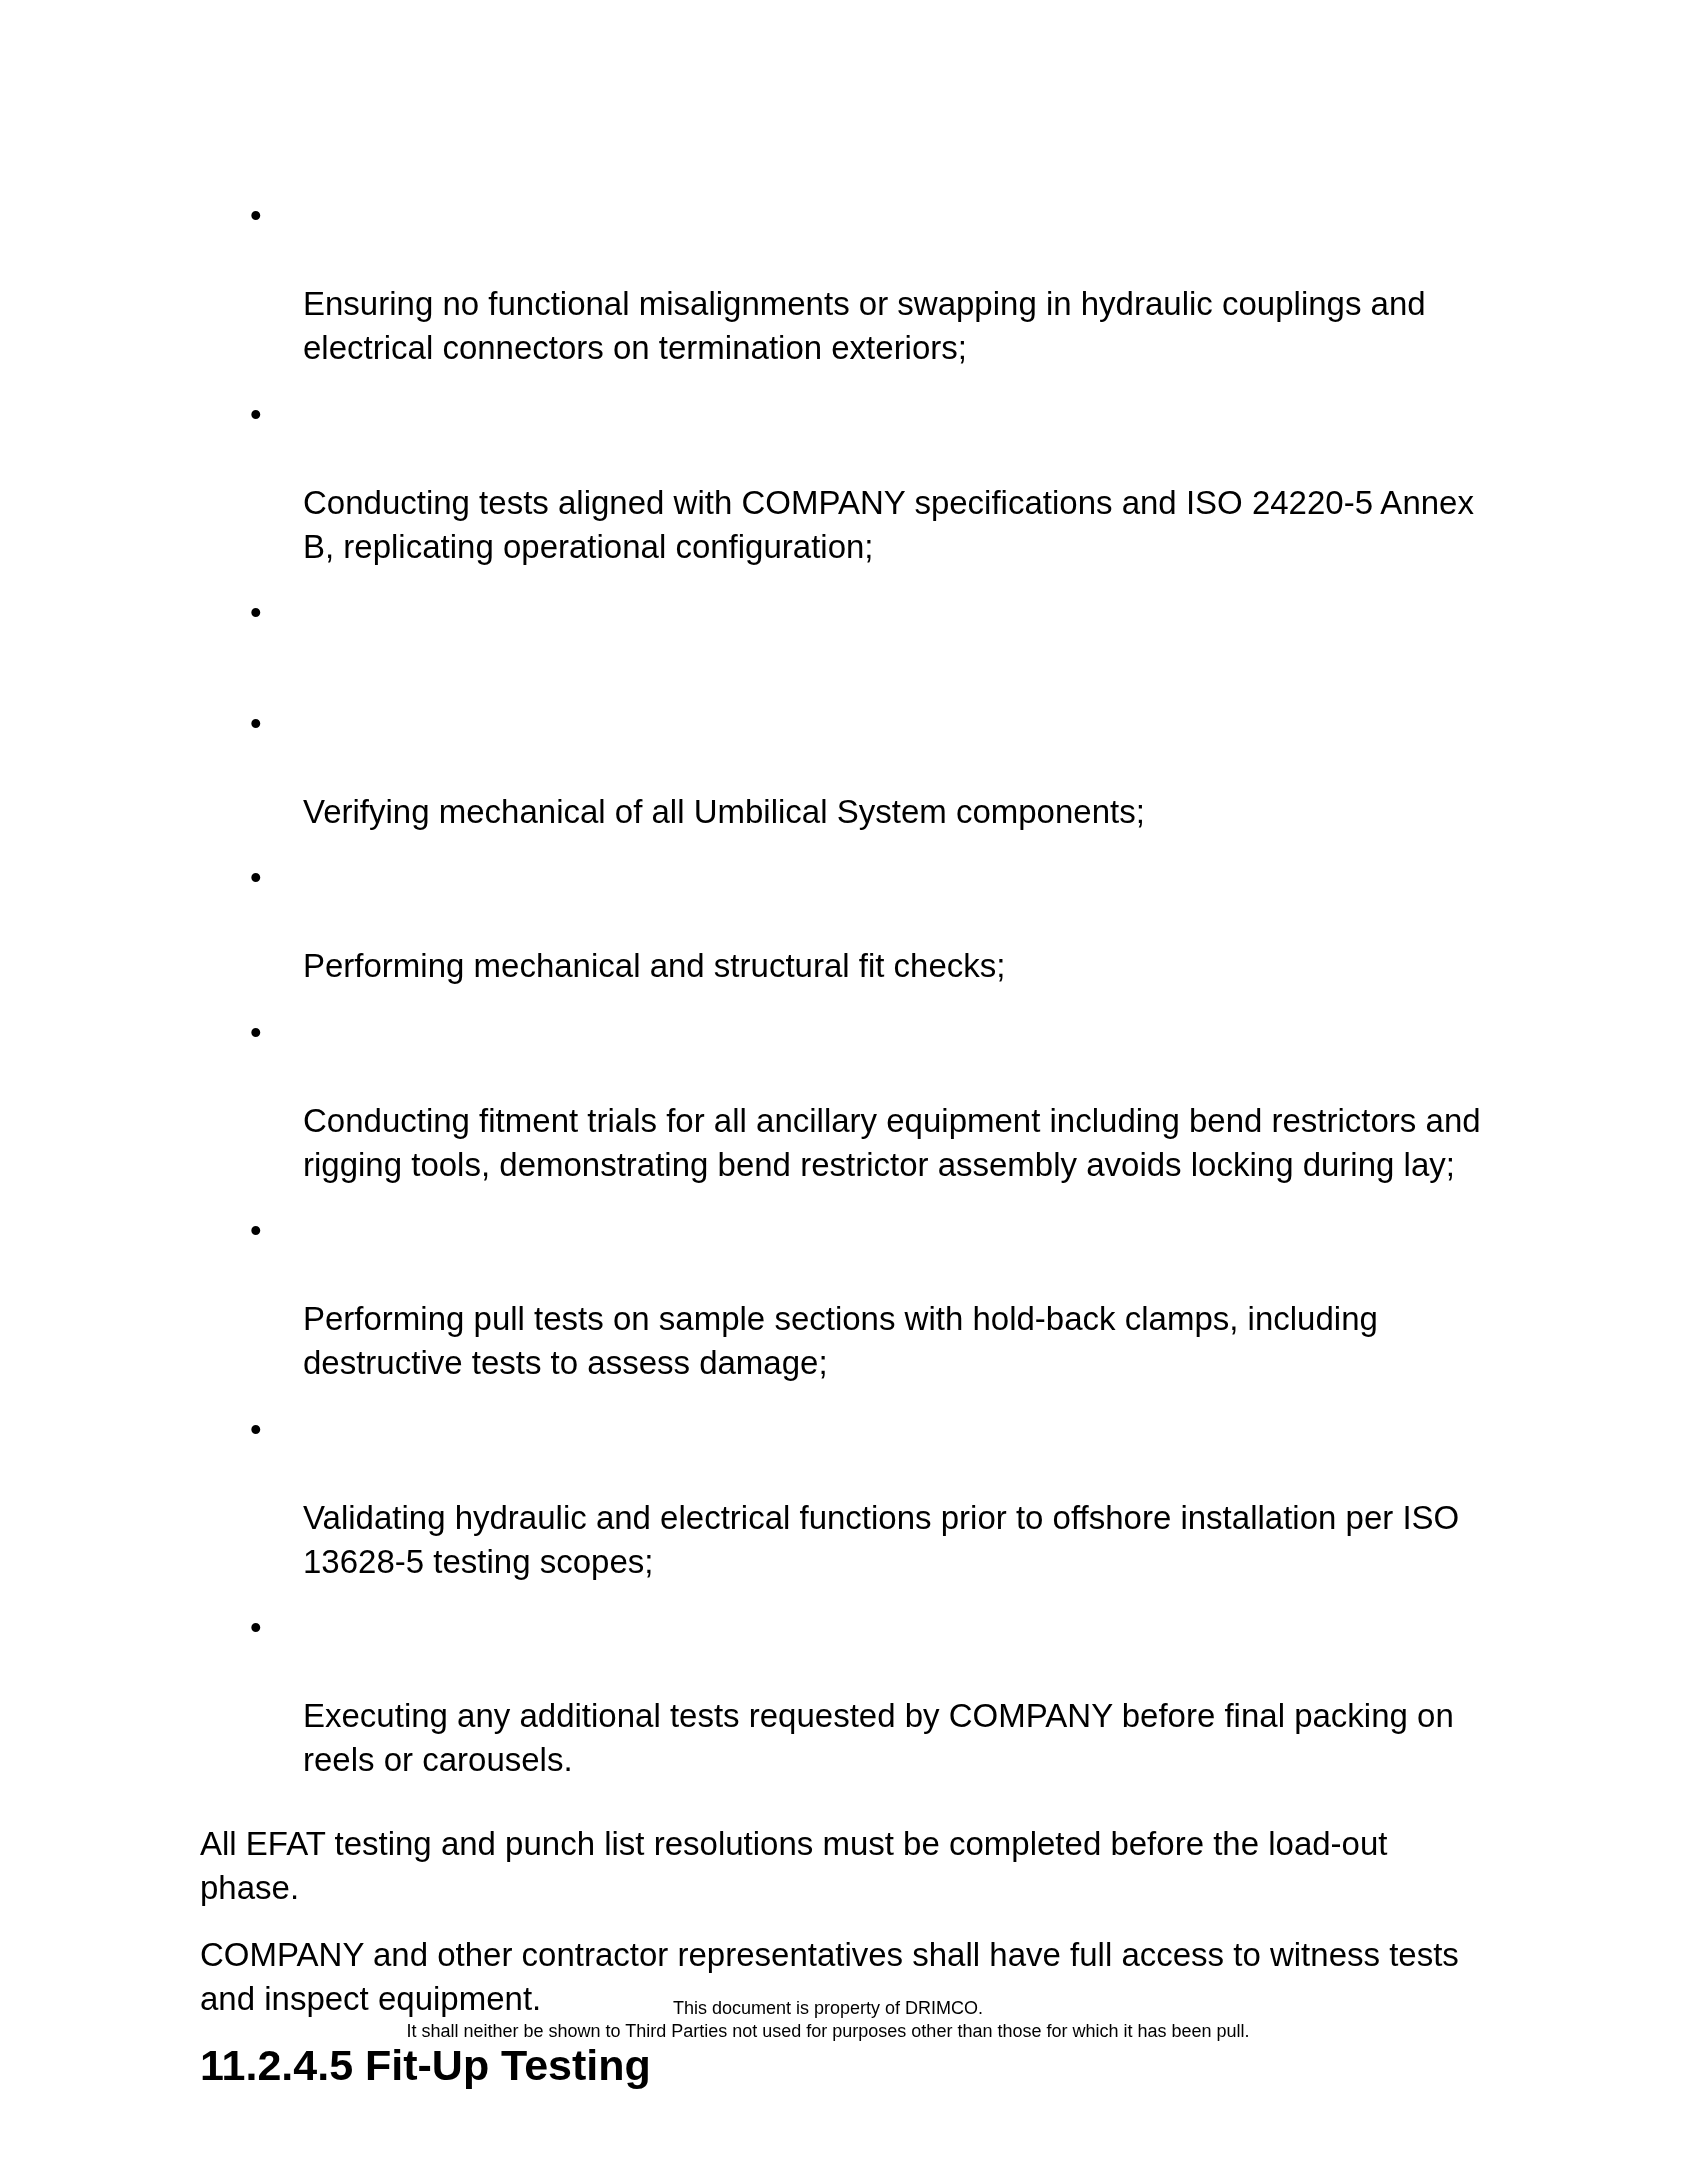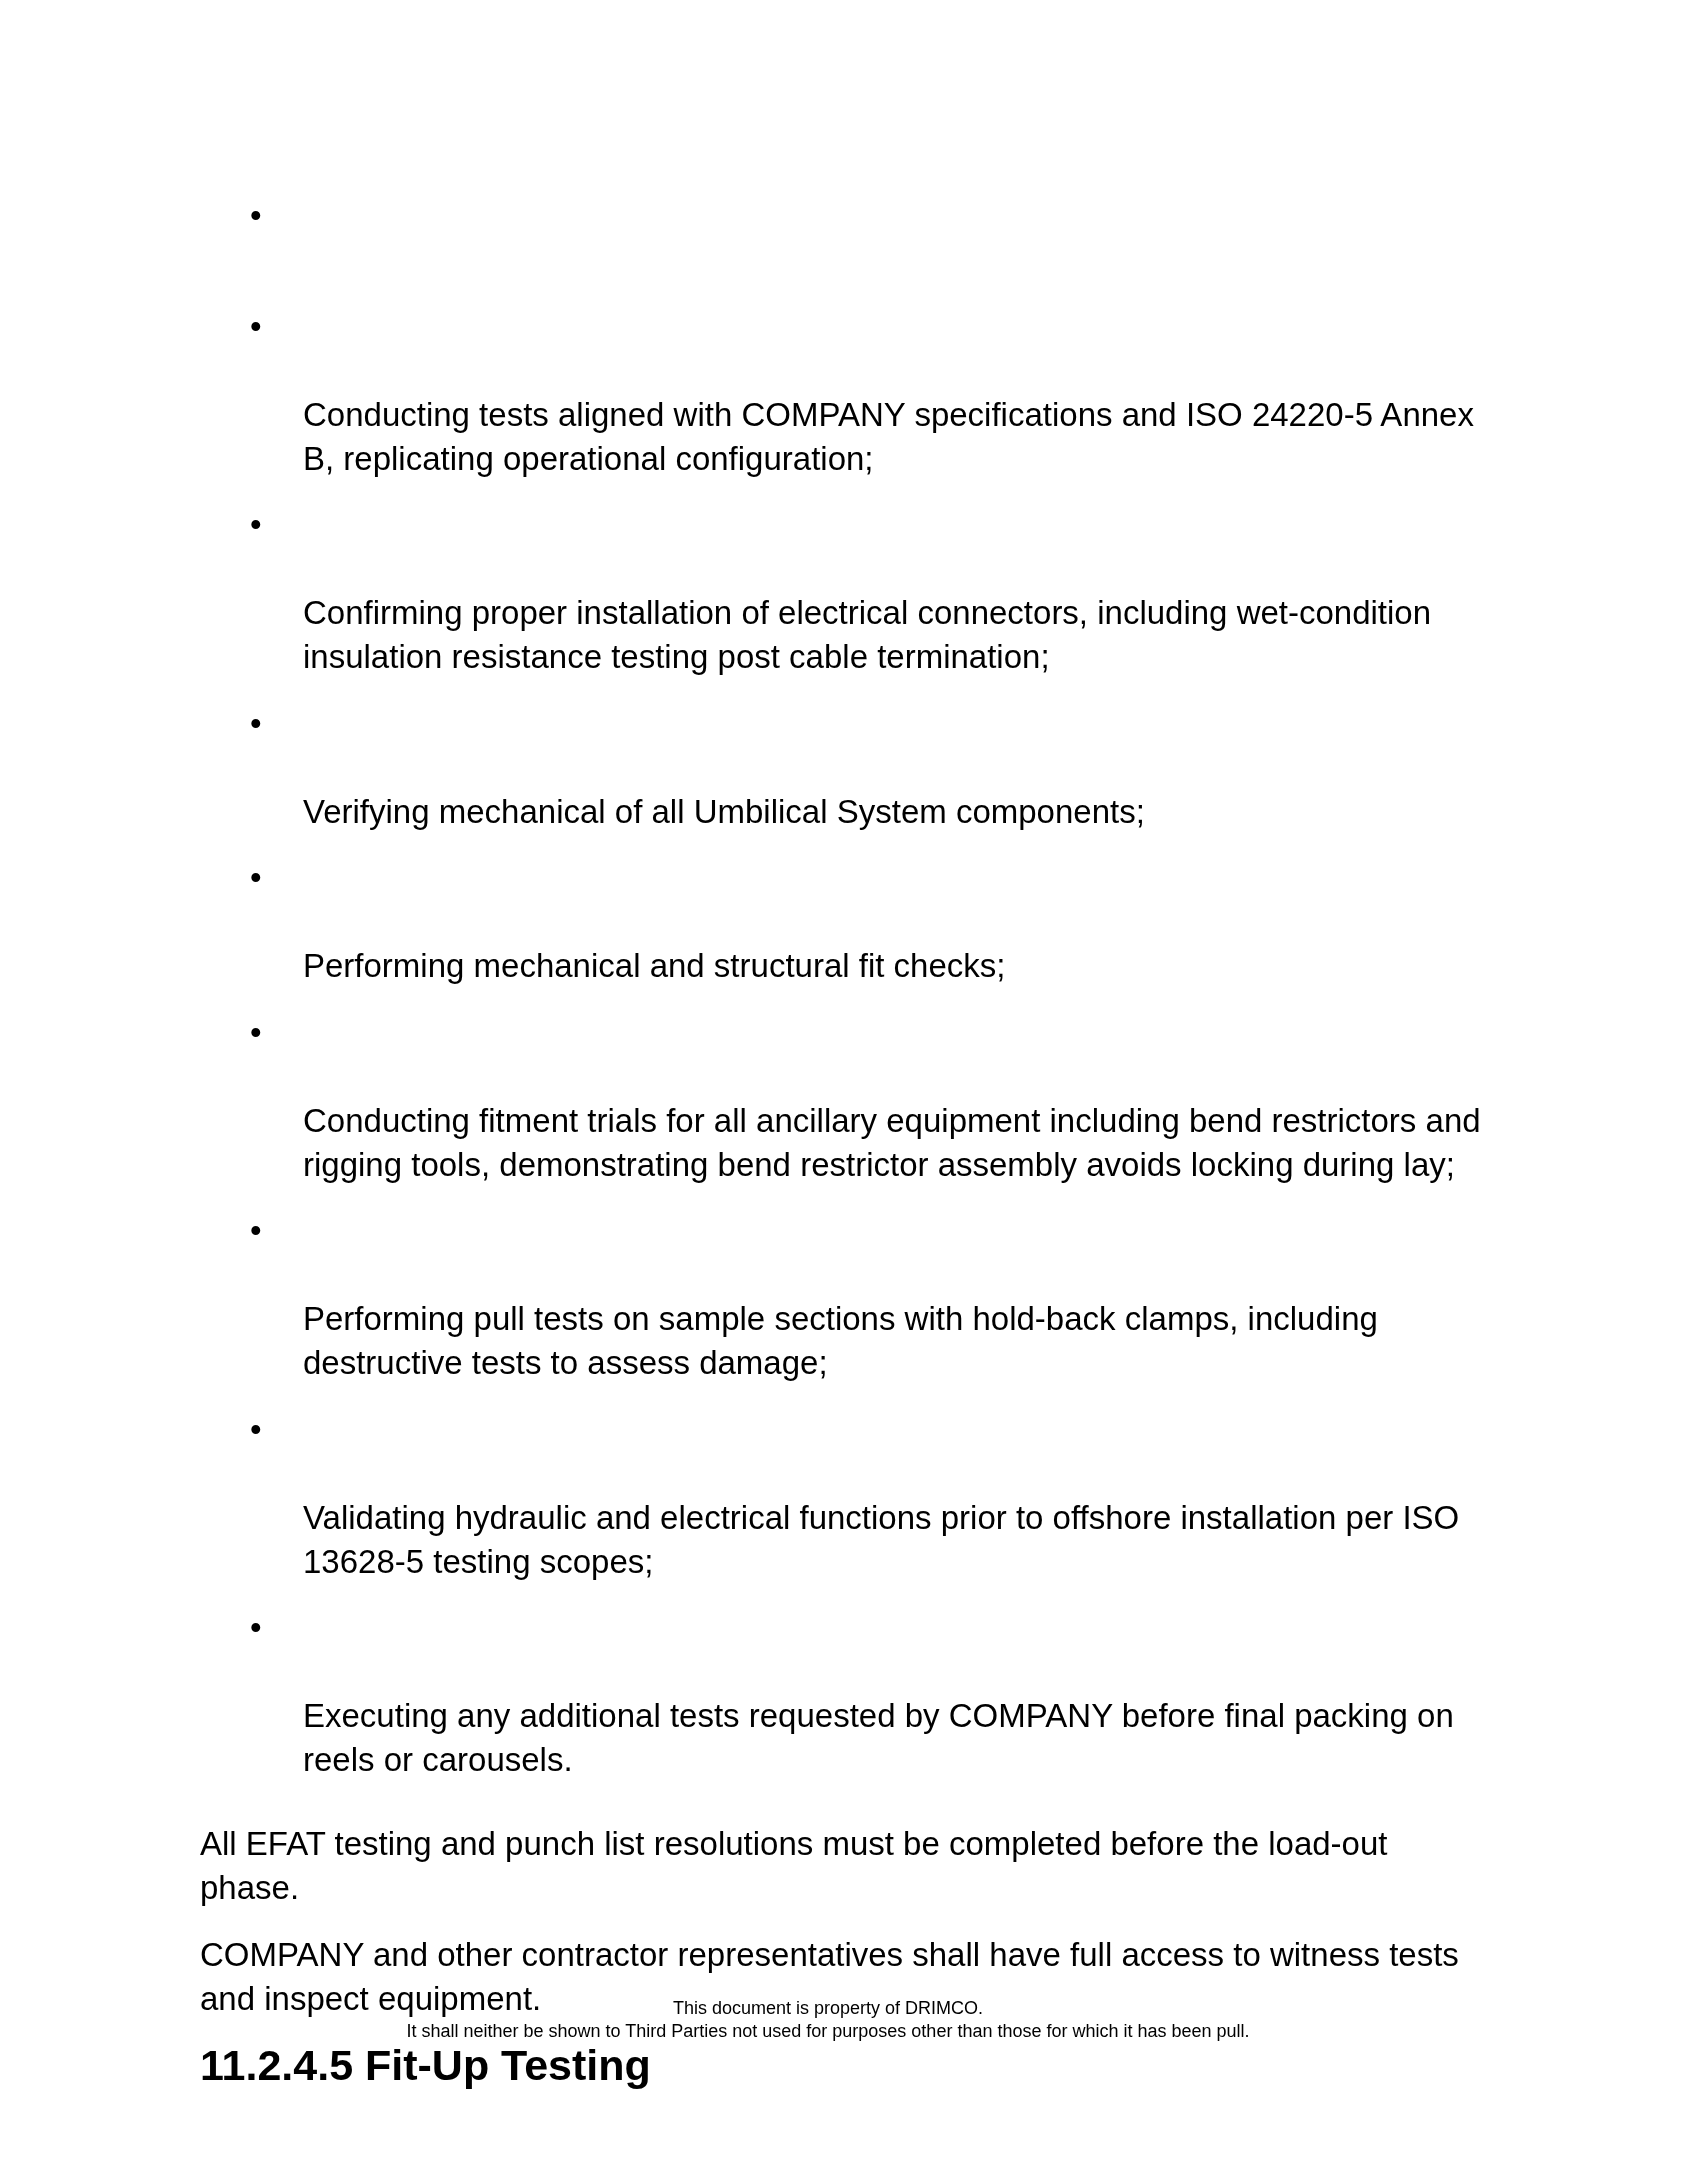--- a/index.html
+++ b/index.html
@@ -64,30 +64,30 @@
 </style>
 </head>
 <body>
 
 <div class="page">
   <div class="content">
 
     <ul class="bullet-list">
       <li>
         <span class="bullet">•</span>
+        <span class="li-text">Ensuring no functional misalignments or swapping in hydraulic couplings and
+electrical connectors on termination exteriors;</span>
       </li>
       <li>
         <span class="bullet">•</span>
         <span class="li-text">Conducting tests aligned with COMPANY specifications and ISO 24220-5 Annex
 B, replicating operational configuration;</span>
       </li>
       <li>
         <span class="bullet">•</span>
-        <span class="li-text">Confirming proper installation of electrical connectors, including wet-condition
-insulation resistance testing post cable termination;</span>
       </li>
       <li>
         <span class="bullet">•</span>
         <span class="li-text">Verifying mechanical of all Umbilical System components;</span>
       </li>
       <li>
         <span class="bullet">•</span>
         <span class="li-text">Performing mechanical and structural fit checks;</span>
       </li>
       <li>

